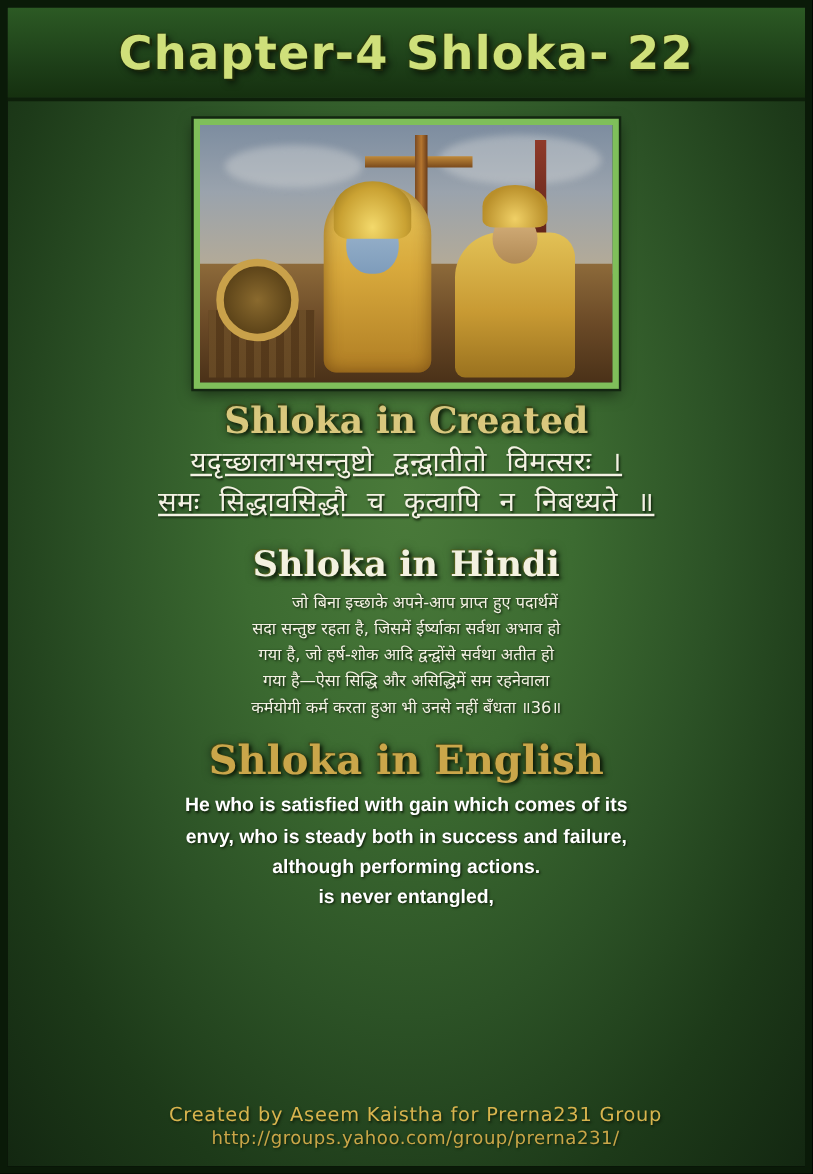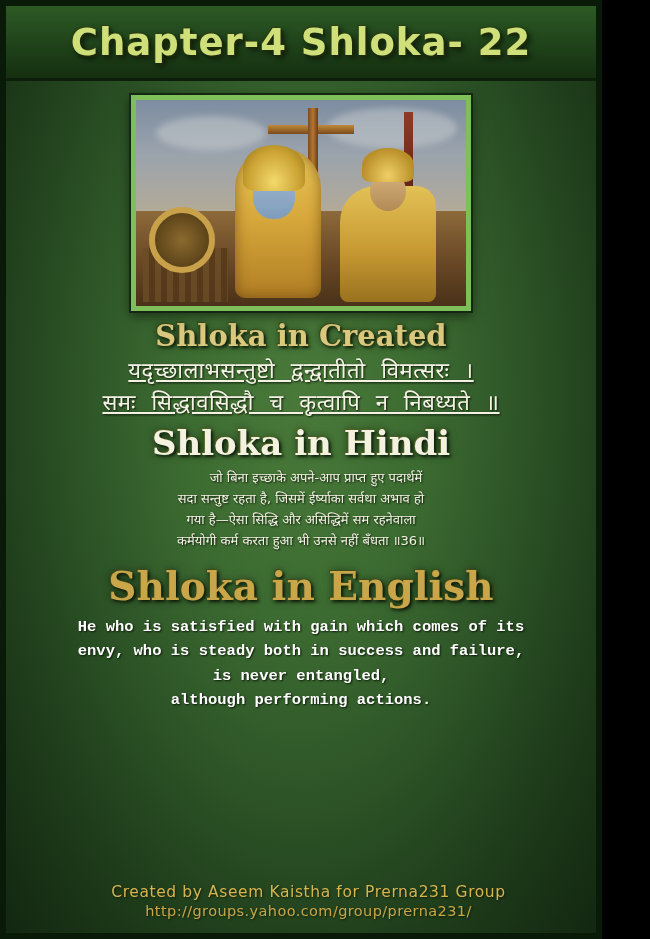--- a/index.html
+++ b/index.html
@@ -2,21 +2,21 @@
 <html><head>
 <meta charset="utf-8">
 <style>
   html, body {
     margin: 0;
     padding: 0;
     background: #000;
   }
   .page {
     position: relative;
-    width: 602px;
+    width: 650px;
     height: 939px;
     box-sizing: border-box;
     background: radial-gradient(ellipse at 50% 42%, #4a7a3a 0%, #3c6b31 30%, #2c5226 55%, #1d3a19 78%, #132711 100%);
     border: 6px solid #0a1a08;
     font-family: "Liberation Serif", serif;
     overflow: hidden;
   }
   .header-band {
     position: relative;
     height: 72px;
@@ -120,29 +120,29 @@
     font-family: "DejaVu Serif", serif;
     font-weight: bold;
     font-size: 29px;
     color: #d9c87e;
     text-shadow: -1px -1px 0 #3b4a18, 2px 2px 3px #101f0b, 0 0 8px rgba(0,0,0,.6);
     margin: 8px 0 2px 0;
   }
   .heading-hindi {
     font-family: "DejaVu Serif", serif;
     font-weight: bold;
-    font-size: 34px;
+    font-size: 28px;
     color: #f3f1e0;
     text-shadow: -1px -1px 0 #51601f, 2px 2px 3px #101f0b, 0 0 8px rgba(0,0,0,.6);
-    margin: 4px 0 2px 0;
+    margin: 16px 0 2px 0;
   }
   .heading-english {
     font-family: "DejaVu Serif", serif;
     font-weight: bold;
-    font-size: 39px;
+    font-size: 32px;
     color: #caa64a;
     text-shadow: -1px -1px 0 #3f4a18, 2px 2px 3px #0f1d09, 0 0 8px rgba(0,0,0,.6);
     margin: 12px 0 4px 0;
   }
   .sanskrit-line {
     font-family: "DejaVu Sans", sans-serif;
     font-size: 22px;
     color: #f4f2e4;
     line-height: 1.45;
     letter-spacing: 0.5px;
@@ -158,21 +158,21 @@
     font-size: 13px;
     color: #f4f2e4;
     line-height: 1.62;
     text-align: justify;
     text-align-last: center;
     padding: 2px 36px 0 36px;
     text-shadow: 1px 1px 2px #0d1c08;
   }
   .hindi-block .indent { padding-left: 30px; }
   .english-block {
-    font-family: Liberation Mono, monospace;
+    font-family: Liberation Sans, sans-serif;
     font-weight: bold;
     font-size: 15.5px;
     color: #ffffff;
     line-height: 1.58;
     padding: 2px 42px 0 42px;
     text-shadow: 1px 1px 2px #0c1a07;
   }
   .footer {
     position: absolute;
     left: 15px;
@@ -227,32 +227,33 @@
     <div class="heading-sanskrit">Shloka in Created</div>
     <div class="sanskrit-line spread">यदृच्छालाभसन्तुष्टो     द्वन्द्वातीतो     विमत्सरः ।</div>
     <div class="sanskrit-line spread">समः  सिद्धावसिद्धौ  च  कृत्वापि  न  निबध्यते ॥</div>
   </div>
 
   <div class="section">
     <div class="heading-hindi">Shloka in Hindi</div>
     <div class="hindi-block">
       <div class="indent">जो बिना इच्छाके अपने-आप प्राप्त हुए पदार्थमें</div>
       <div>सदा सन्तुष्ट रहता है, जिसमें ईर्ष्याका सर्वथा अभाव हो</div>
+      <div>गया है, जो हर्ष-शोक आदि द्वन्द्वोंसे सर्वथा अतीत हो</div>
       <div>गया है—ऐसा सिद्धि और असिद्धिमें सम रहनेवाला</div>
       <div>कर्मयोगी कर्म करता हुआ भी उनसे नहीं बँधता ॥36॥</div>
     </div>
   </div>
 
   <div class="section">
     <div class="heading-english">Shloka in English</div>
     <div class="english-block">
       <div>He who is satisfied with gain which comes of its</div>
       <div>envy, who is steady both in success and failure,</div>
+      <div>although performing actions.</div>
       <div>is never entangled,</div>
-      <div>although performing actions.</div>
     </div>
   </div>
 
   <div class="footer">
     <div class="footer-credit">Created  by Aseem Kaistha for Prerna231 Group</div>
     <div class="footer-url">http://groups.yahoo.com/group/prerna231/</div>
   </div>
 
 </div>
 

